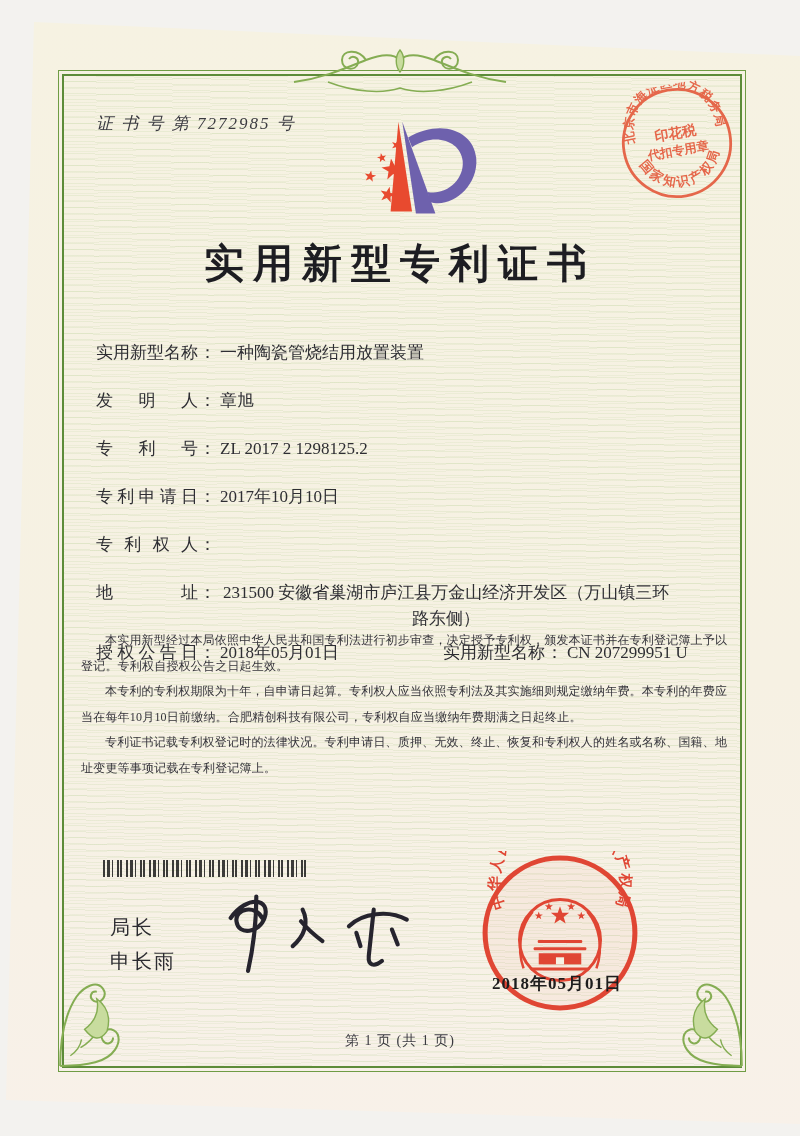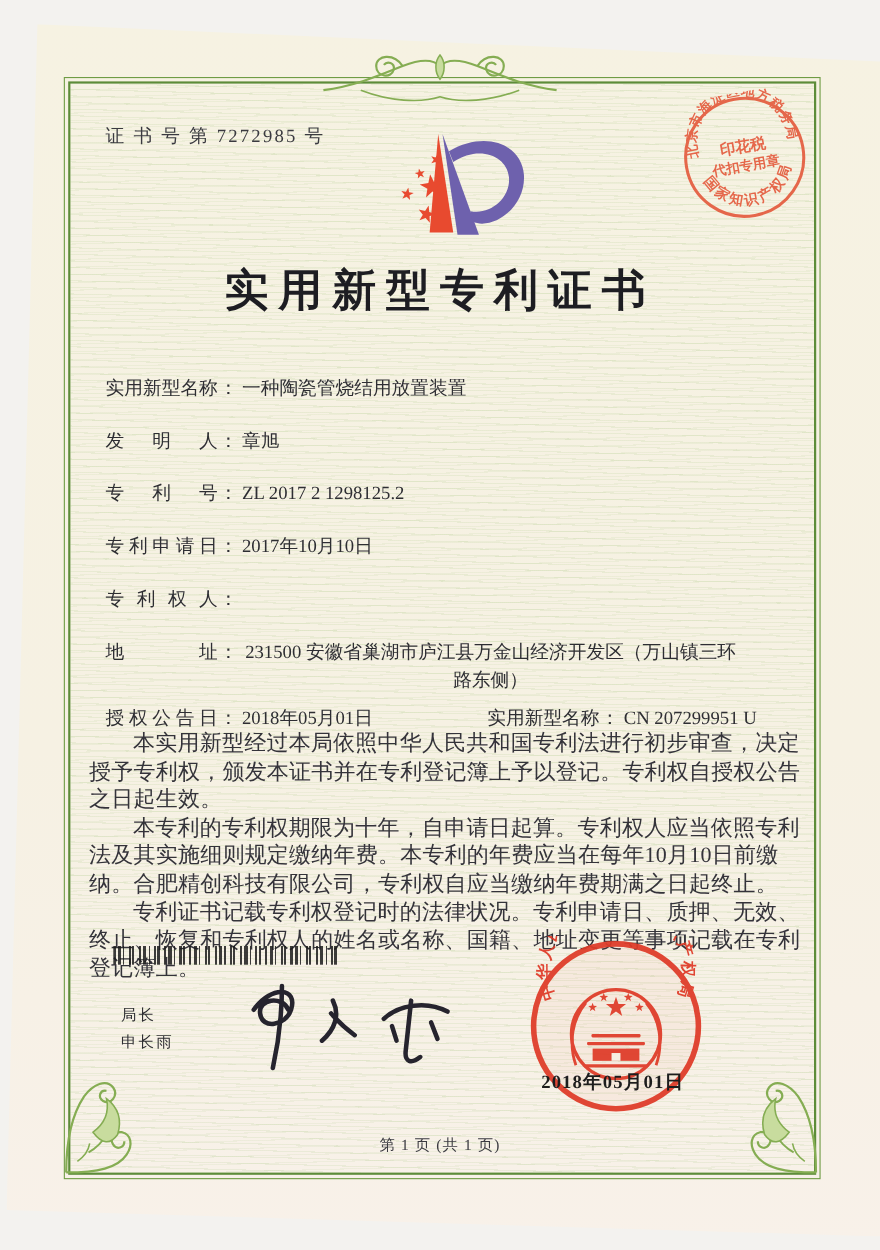--- a/index.html
+++ b/index.html
@@ -7,43 +7,43 @@
   .paper{position:absolute;inset:0;
     background:linear-gradient(180deg,#f6f2e2 0%,#f6f1e3 60%,#f8f1e9 100%);
     clip-path:polygon(34px 22px,800px 56px,800px 1124px,6px 1100px);}
   .frame{position:absolute;left:58px;top:70px;width:688px;height:1002px;
     border:1px solid #6f9c44;box-sizing:border-box;}
   .frame-inner{position:absolute;inset:3px;border:2px solid #5d8c39;
     background:
       repeating-linear-gradient(1.5deg,rgba(150,190,110,.14) 0 1px,transparent 1px 6px),
       repeating-linear-gradient(-1.5deg,rgba(150,190,110,.10) 0 1px,transparent 1px 7px);}
   .cert-no{position:absolute;left:96px;top:112px;font-size:17px;color:#3a3a40;
-    letter-spacing:2px;z-index:3;}
+    letter-spacing:2px;z-index:3;font-style:italic;}
   .logo{position:absolute;left:338px;top:116px;width:150px;height:112px;z-index:3;}
   .title{position:absolute;left:0;right:0;top:236px;text-align:center;
     font-size:40px;font-weight:600;color:#1d1d22;letter-spacing:9px;z-index:3;}
   .fields{position:absolute;left:96px;top:340px;width:614px;z-index:3;
     font-size:17px;color:#2e2e33;}
   .field{display:flex;line-height:26px;margin-bottom:22px;}
   .flabel{display:inline-block;width:102px;text-align:justify;text-align-last:justify;
     white-space:nowrap;}
   .fcolon{margin:0 4px 0 1px;}
   .fvalue{flex:0 1 auto;max-width:452px;line-height:26px;text-align:center;}
   .field.address{margin-bottom:8px;}
   .field.grant{position:relative;}
   .grant2{position:absolute;left:347px;top:0;display:flex;}
-  .body-text{position:absolute;left:81px;top:664px;width:654px;z-index:3;
-    font-size:20px;color:#34333a;line-height:25.5px;letter-spacing:.2px;}
+  .body-text{position:absolute;left:81px;top:628px;width:654px;z-index:3;
+    font-size:12px;color:#34333a;line-height:25.5px;letter-spacing:.2px;}
   .body-text p{margin:0;text-indent:2em;}
   .barcode{position:absolute;left:103px;top:860px;width:204px;height:17px;z-index:3;
     background:repeating-linear-gradient(90deg,
       #1b1b1b 0 2px,transparent 2px 4px,#1b1b1b 4px 7px,transparent 7px 9px,
       #1b1b1b 9px 10px,transparent 10px 14px,#1b1b1b 14px 16px,transparent 16px 17px,
       #1b1b1b 17px 19px,transparent 19px 23px);opacity:.85;}
-  .signer{position:absolute;left:110px;top:914px;z-index:3;font-size:14px;color:#2c2c31;}
+  .signer{position:absolute;left:110px;top:914px;z-index:3;font-size:20px;color:#2c2c31;}
   .signer div{margin-bottom:7px;letter-spacing:2px;}
   .signature{position:absolute;left:210px;top:878px;width:215px;height:108px;z-index:4;}
   .seal{position:absolute;left:478px;top:851px;width:164px;height:164px;z-index:4;
     opacity:.93;}
   .seal-date{position:absolute;left:492px;top:972px;z-index:5;font-size:17px;
     color:#1d1d1d;font-weight:600;letter-spacing:1px;}
   .stamp{position:absolute;left:618px;top:84px;width:118px;height:118px;z-index:4;
     transform:rotate(-10deg);opacity:.9;}
   .footer{position:absolute;left:0;right:0;top:1032px;text-align:center;z-index:3;
     font-size:14px;color:#3a3a40;letter-spacing:1px;}

